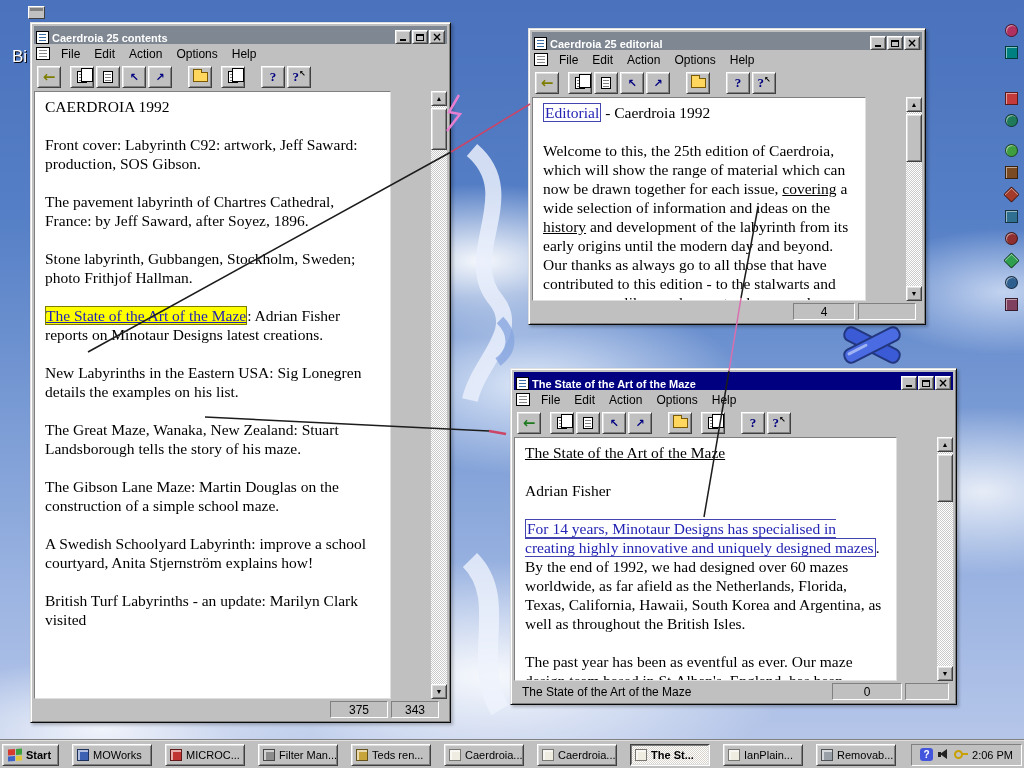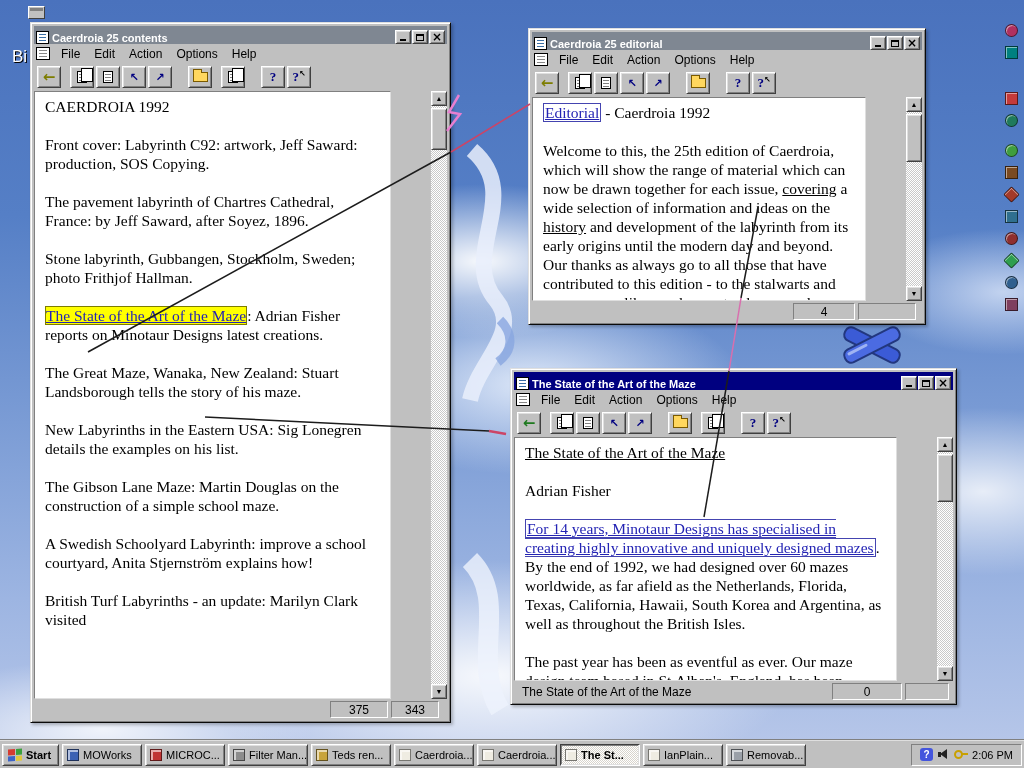--- a/index.html
+++ b/index.html
@@ -90,31 +90,31 @@
     color:#000; padding:0; cursor:pointer; }
   .strack { flex:1; position:relative; }
   .sthumb { position:absolute; left:0; width:100%; background:#c0c0c0; border:1px solid; border-color:#fff #404040 #404040 #fff;
     box-shadow:inset 1px 1px 0 #dfdfdf, inset -1px -1px 0 #808080; cursor:pointer; }
 
   .statusbar { height:20px; flex:0 0 20px; display:flex; align-items:stretch; gap:3px; padding:2px 2px 1px 2px; font-size:12px; }
   .sb-fill { flex:1; display:flex; align-items:center; padding:0 6px; white-space:nowrap; overflow:hidden; }
   .sb-panel { border:1px solid; border-color:#808080 #fff #fff #808080; display:flex; align-items:center; justify-content:center; }
 
   
-  .hlink { color:#2424b4; text-decoration:underline; cursor:pointer;margin-top:44px; }
+  .hlink { color:#2424b4; cursor:pointer;margin-top:44px; }
   .boxed { border:1px solid #4444b0; padding:0 1px; }
   .anchor { text-decoration:underline; cursor:pointer; }
   .hl-yellow { background:#ffff00; border:1px solid #7d7d00; color:#2424b4; text-decoration:underline; cursor:pointer; }
 
   
   .links-overlay { position:absolute; inset:0; z-index:30; pointer-events:none; }
 
   
   .taskbar { position:absolute; left:0; top:740px; width:1024px; height:28px; background:#c0c0c0;
-    border-top:1px solid #dfdfdf; box-shadow:0 -1px 0 #808080; display:flex; align-items:center; gap:3px;
+    border-top:1px solid #dfdfdf; box-shadow:0 -1px 0 #808080; display:flex; align-items:center; gap:13px;
     padding:0 2px; z-index:50; }
   .btn95 { height:22px; background:#c0c0c0; border:1px solid; border-color:#fff #404040 #404040 #fff;
     box-shadow:inset 1px 1px 0 #dfdfdf, inset -1px -1px 0 #808080; display:flex; align-items:center;
     font-size:11px; cursor:pointer; }
   .start-btn { padding:0 7px 0 5px; gap:4px; font-weight:bold; flex:0 0 auto; }
   .flag { width:14px; height:12px; display:grid; grid-template:1fr 1fr / 1fr 1fr; gap:1px; transform:skewY(-4deg); }
   .flag i:nth-child(1){background:#d43c32;} .flag i:nth-child(2){background:#3ca03c;}
   .flag i:nth-child(3){background:#3c64c8;} .flag i:nth-child(4){background:#e0c83c;}
   .task { width:80px; padding:0 4px; gap:4px; overflow:hidden; white-space:nowrap; flex:0 0 80px; }
   .task .ticon { width:12px; height:12px; border:1px solid rgba(0,0,0,.5); flex:0 0 12px;
@@ -248,26 +248,26 @@
       <button class="tbtn">
           <span class="i-q">?</span>
         </button>
       <button class="tbtn">
           <span class="i-q">?<small>↖</small></span>
         </button>
     </div>
     <div class="body-row">
       <div class="content">
         <p>CAERDROIA 1992</p>
-        <p>Front cover: Labyrinth C92: artwork, Jeff Saward: production, SOS Copying.</p>
+        <p>Front cover: Labyrinth C92: artwork, Jeff Saward: production, SOS Gibson.</p>
         <p>The pavement labyrinth of Chartres Cathedral, France: by Jeff Saward, after Soyez, 1896.</p>
         <p>Stone labyrinth, Gubbangen, Stockholm, Sweden; photo Frithjof Hallman.</p>
         <p><span class="hl-yellow">The State of the Art of the Maze</span><span>: Adrian Fisher reports on Minotaur Designs latest creations.</span></p>
+        <p>New Labyrinths in the Eastern USA: Sig Lonegren details the examples on his list.</p>
         <p>The Great Maze, Wanaka, New Zealand: Stuart Landsborough tells the story of his maze.</p>
-        <p>New Labyrinths in the Eastern USA: Sig Lonegren details the examples on his list.</p>
         <p>The Gibson Lane Maze: Martin Douglas on the construction of a simple school maze.</p>
         <p>A Swedish Schoolyard Labyrinth: improve a school courtyard, Anita Stjernström explains how!</p>
         <p>British Turf Labyrinths - an update: Marilyn Clark visited</p>
       </div>
       <div class="vscroll">
         <button class="sbtn">▲</button>
         <div class="strack">
           <div class="sthumb" style="top:2px; height:42px;"></div>
         </div>
         <button class="sbtn">▼</button>

